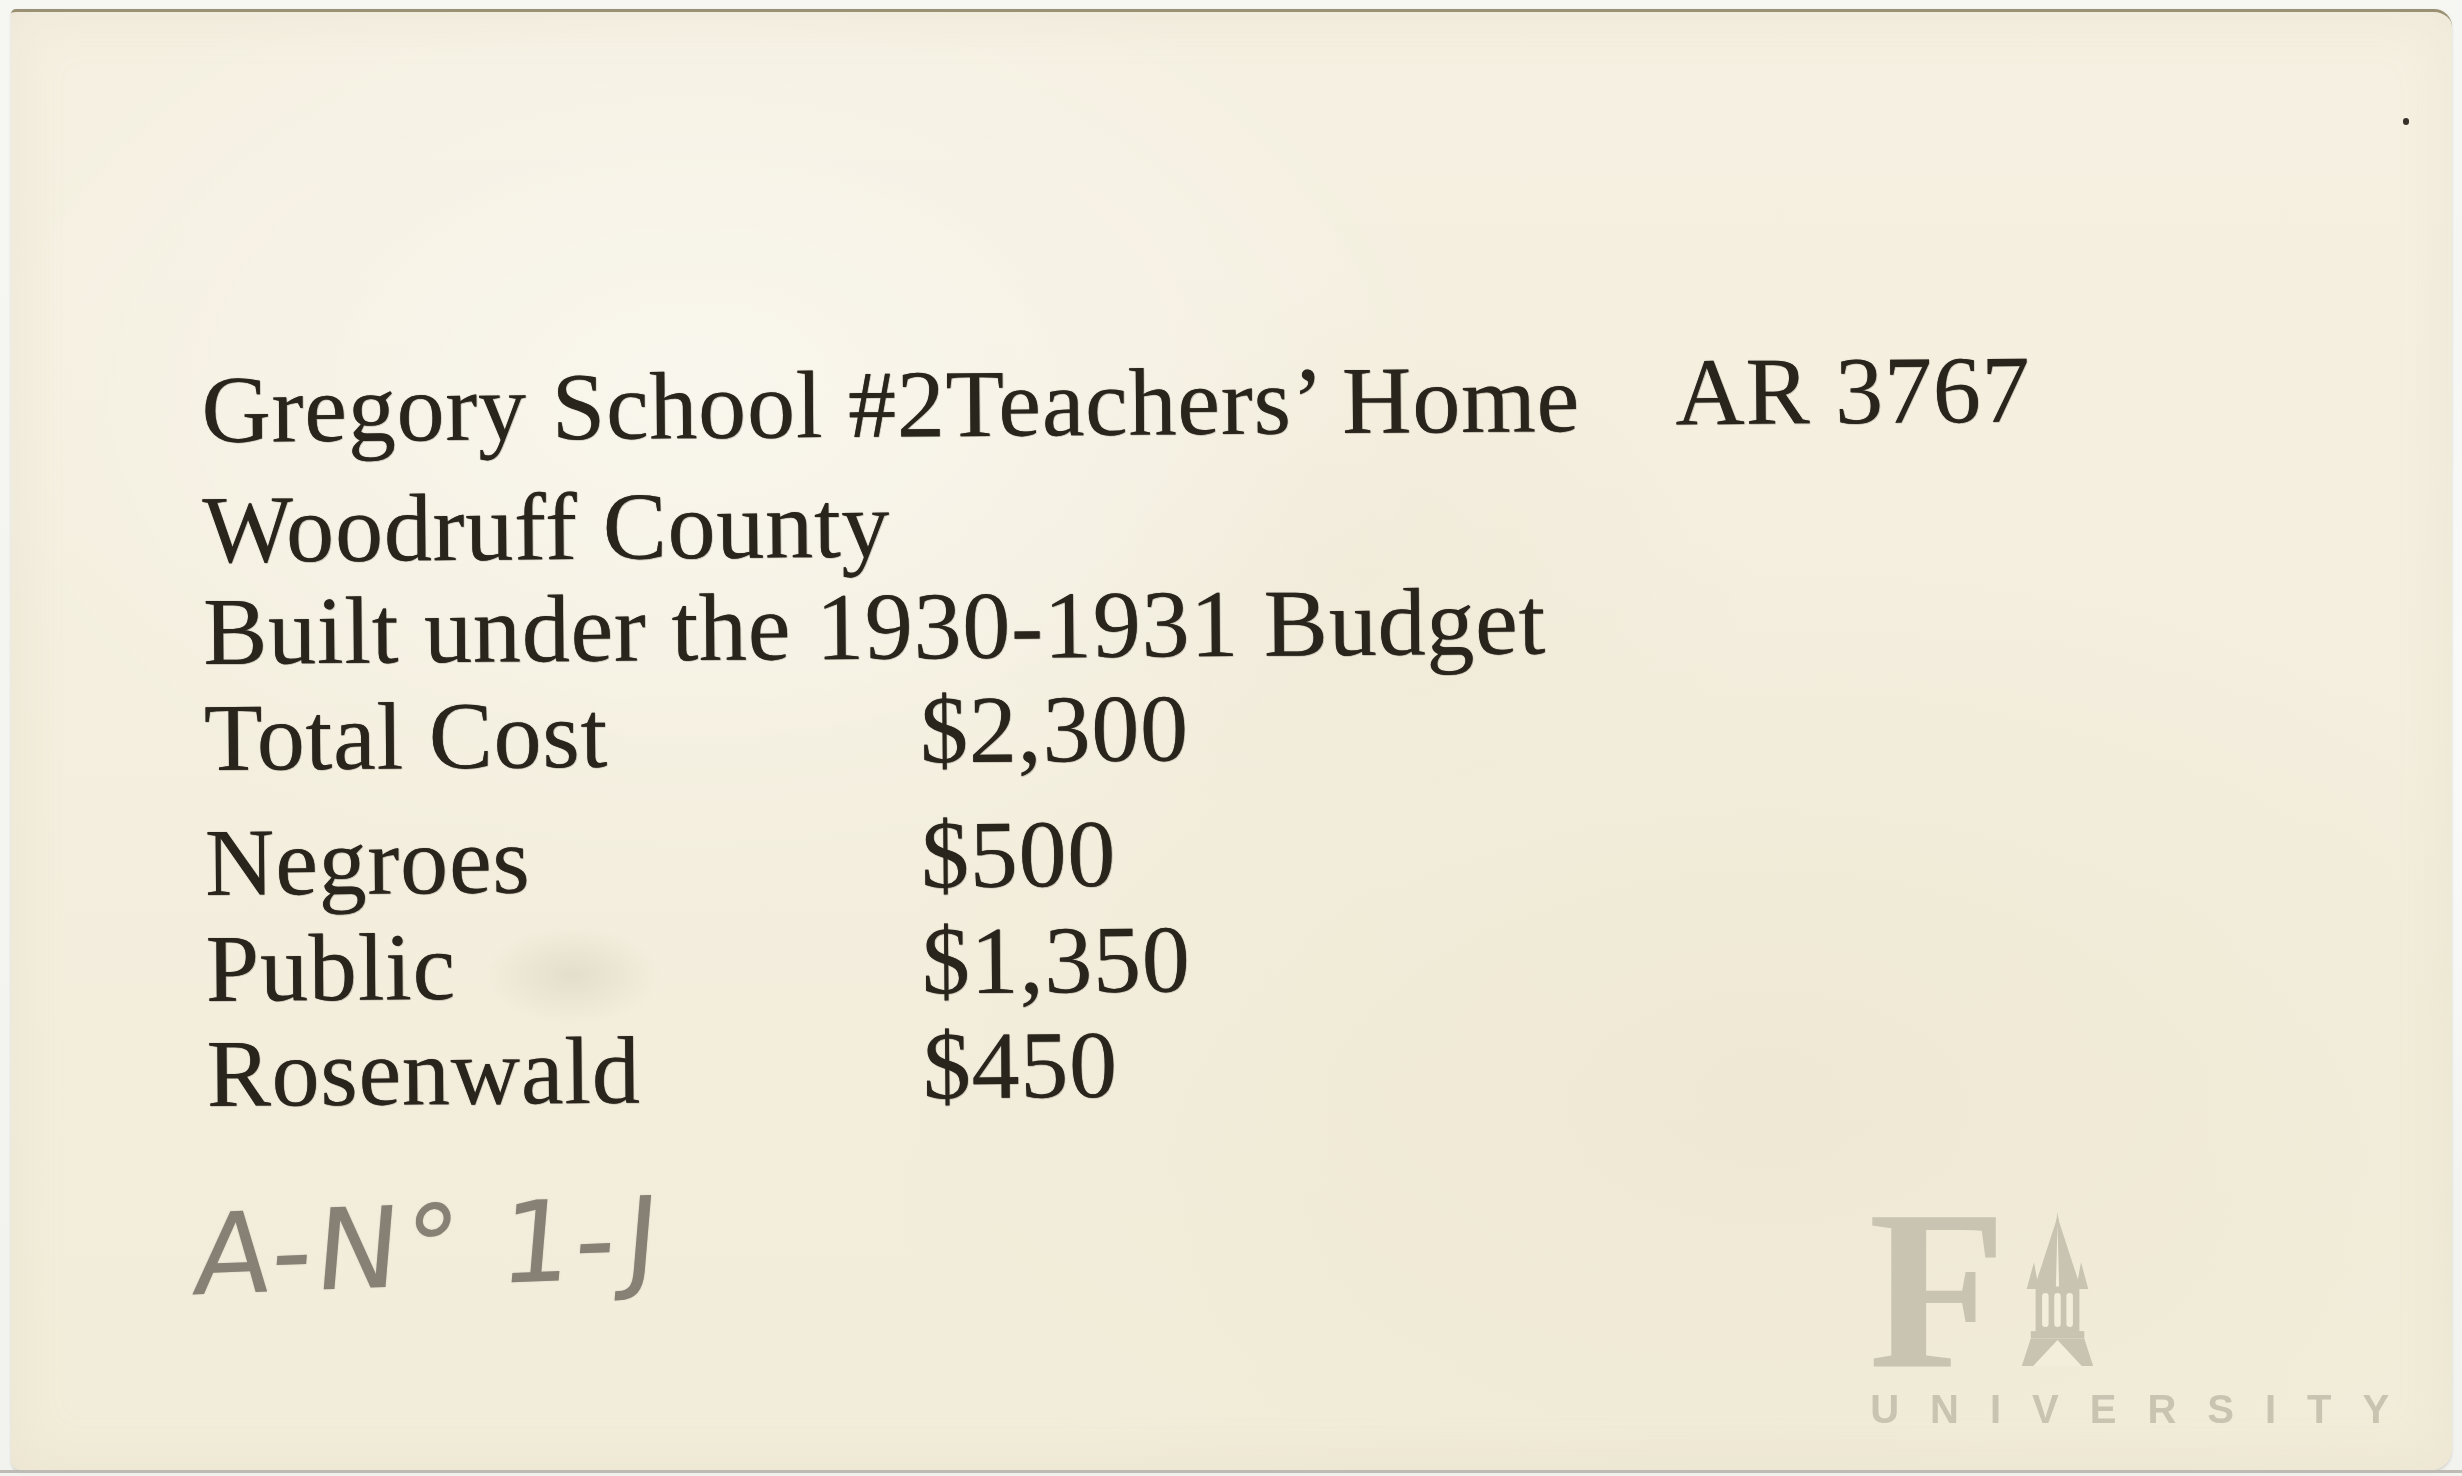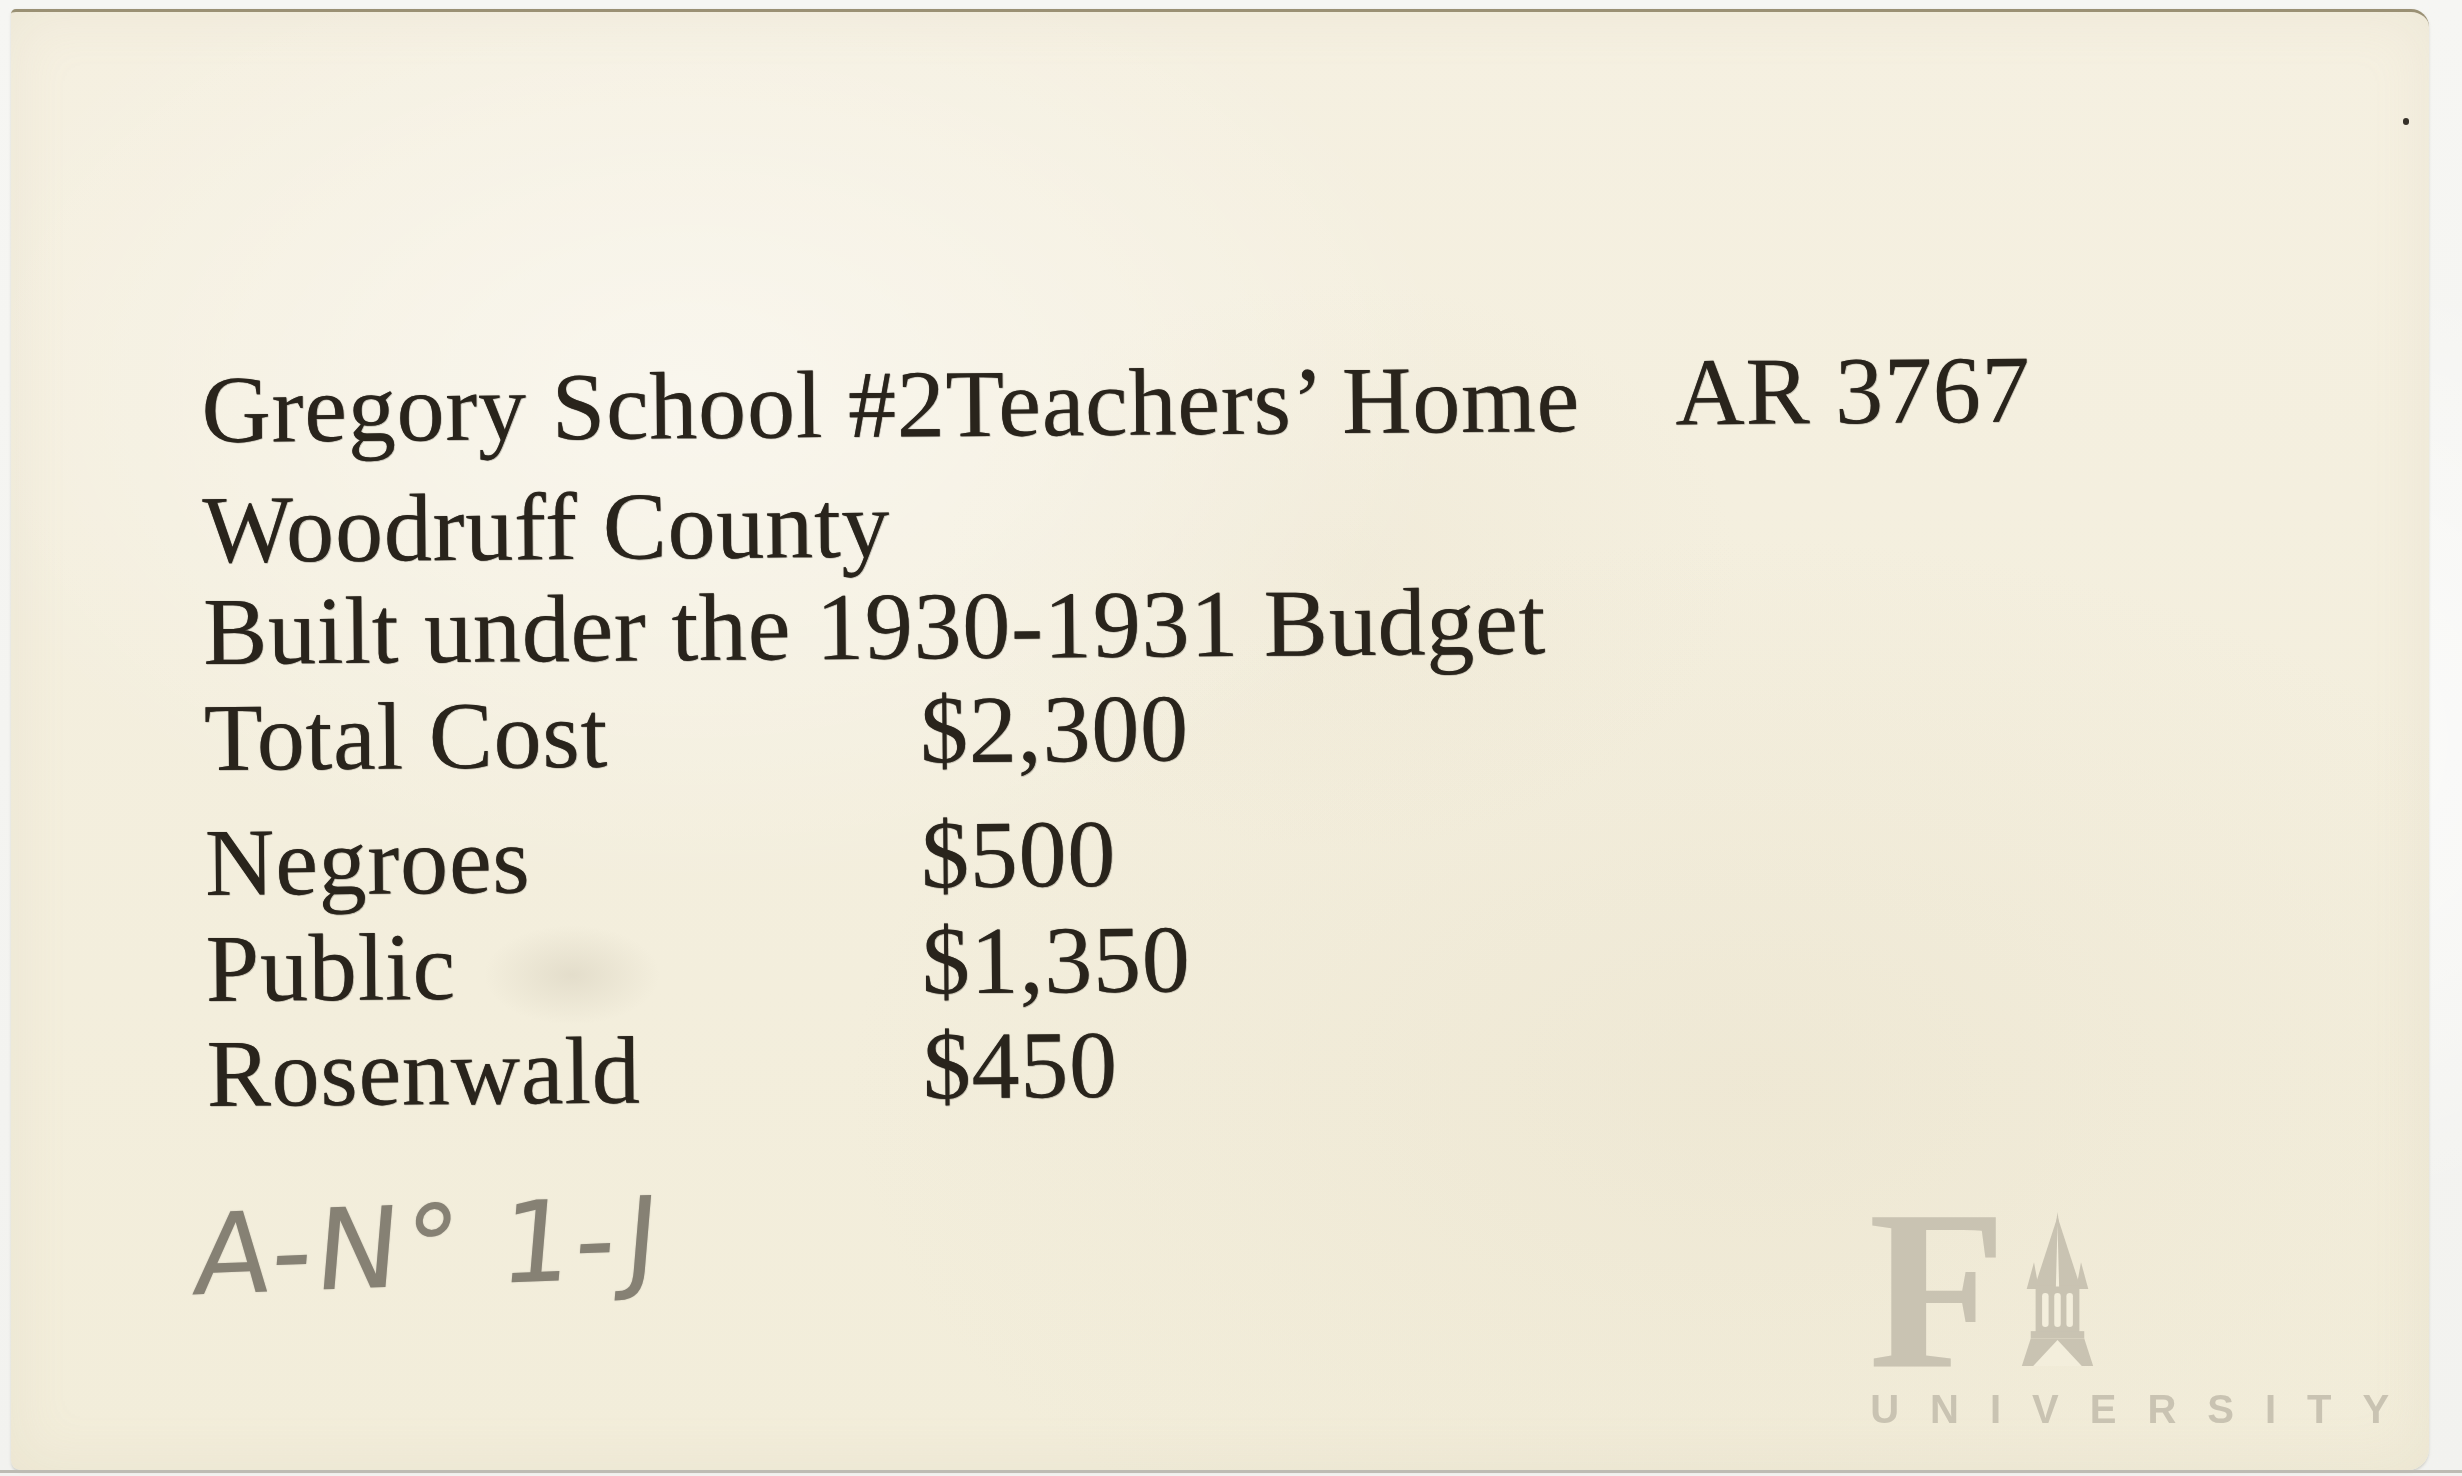--- a/index.html
+++ b/index.html
@@ -25,20 +25,21 @@
   .card{
     position:absolute;left:10.6px;top:9px;width:2418px;height:1458px;
     background:
       radial-gradient(1138px 731px at 28% 26%, rgba(255,255,255,.45), rgba(255,255,255,0) 68%),
       radial-gradient(1463px 894px at 72% 74%, rgba(223,212,186,.22), rgba(223,212,186,0) 62%),
       radial-gradient(569px 406px at 55% 38%, rgba(228,218,194,.18), rgba(228,218,194,0) 70%),
       linear-gradient(#f5f0e1,#f2edda);
     border-top:3.3px solid #9a9074;
     border-radius:4.9px 18px 21px 9.8px;
     box-shadow: inset 0 0 57px rgba(188,176,148,.14), 0 1.6px 2.4px rgba(120,115,100,.25);
+    padding-left: 23px;
   }
   
   .typed{
     position:absolute;left:190px;top:341px;width:1991px;height:853px;
     transform:rotate(-0.45deg);
     transform-origin:0 0;
     font-size:96px;
     color:#29241c;
     letter-spacing:0.8px;
     text-shadow:0 0 0.8px rgba(41,36,28,.75), 0.8px 0.8px 0 rgba(41,36,28,.18);

